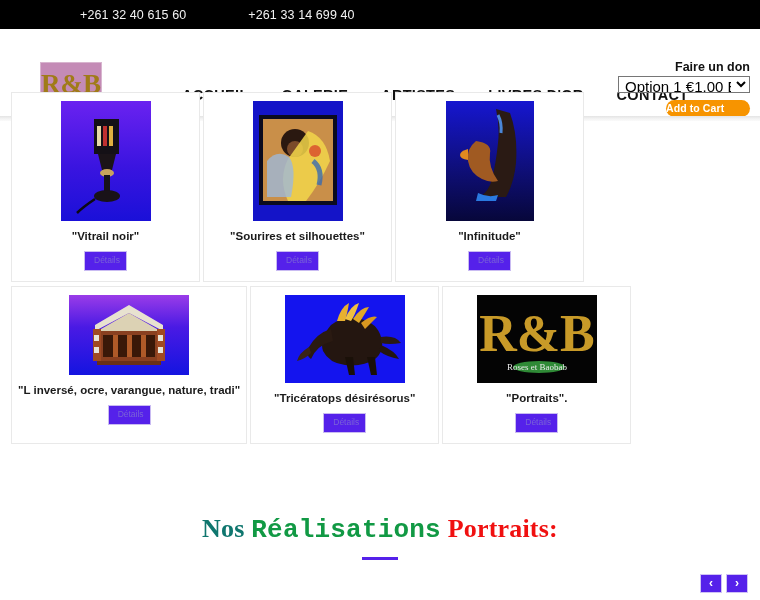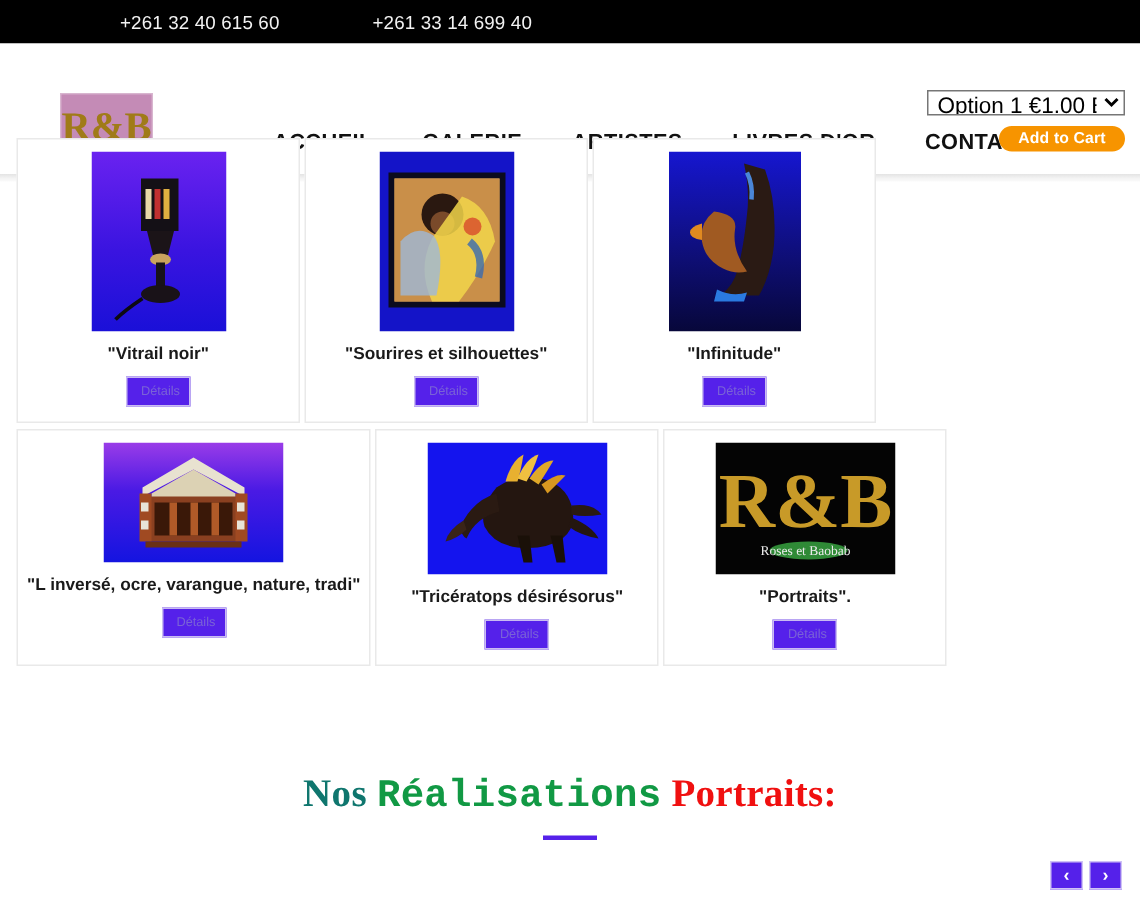--- a/index.html
+++ b/index.html
@@ -99,21 +99,21 @@
     background: #f79400;
     border: none;
     border-radius: 9px;
     color: #ffffff;
     font-size: 10.5px;
     font-weight: 700;
     font-family: "Liberation Sans", sans-serif;
     letter-spacing: 0.1px;
     cursor: pointer;
     line-height: 17px;
-    text-align: center;
+    text-align: left;
     padding: 0;
   }
 
   .header-shadow {
     position: absolute;
     left: 0; right: 0; top: 87px;
     height: 5px;
     background: linear-gradient(to bottom, #e4e4e4, #f4f4f4 60%, #fafafa);
   }
 
@@ -233,20 +233,21 @@
 
   <nav class="nav">
     <a href="#">ACCUEIL</a>
     <a href="#">GALERIE</a>
     <a href="#">ARTISTES</a>
     <a href="#">LIVRES D'OR</a>
     <a href="#">CONTACT</a>
   </nav>
 
   <div class="donate">
+    <div class="donate-title">Faire un don</div>
     <select class="donate-select">
       <option>Option 1 €1.00 EUR</option>
     </select>
     <button class="cart-btn">Add to Cart</button>
   </div>
 
   <div class="header-shadow"></div>
 </div>
 
 <div class="gallery">

